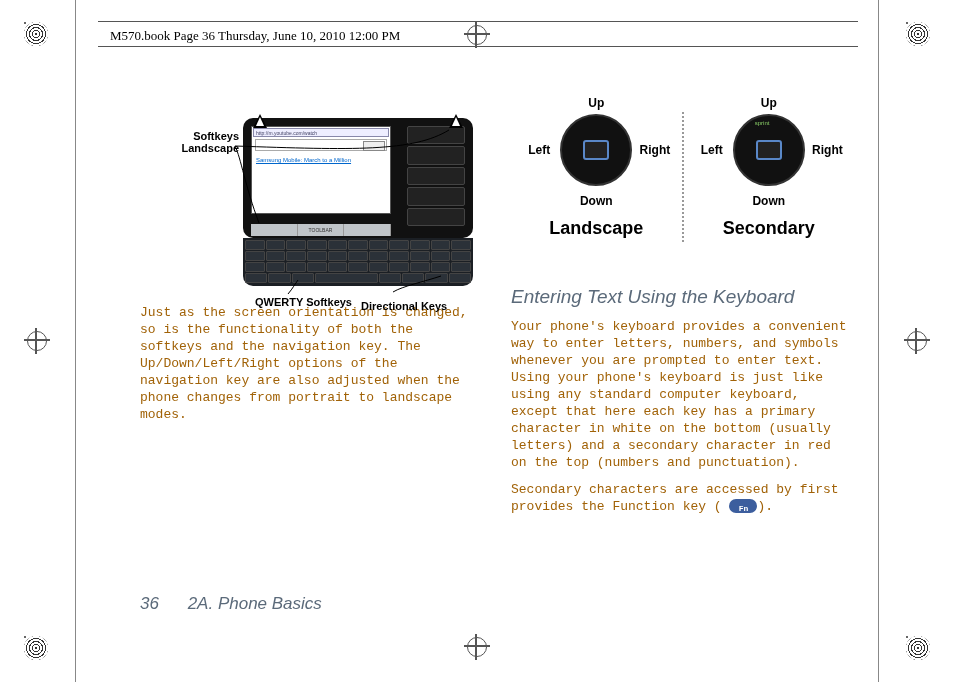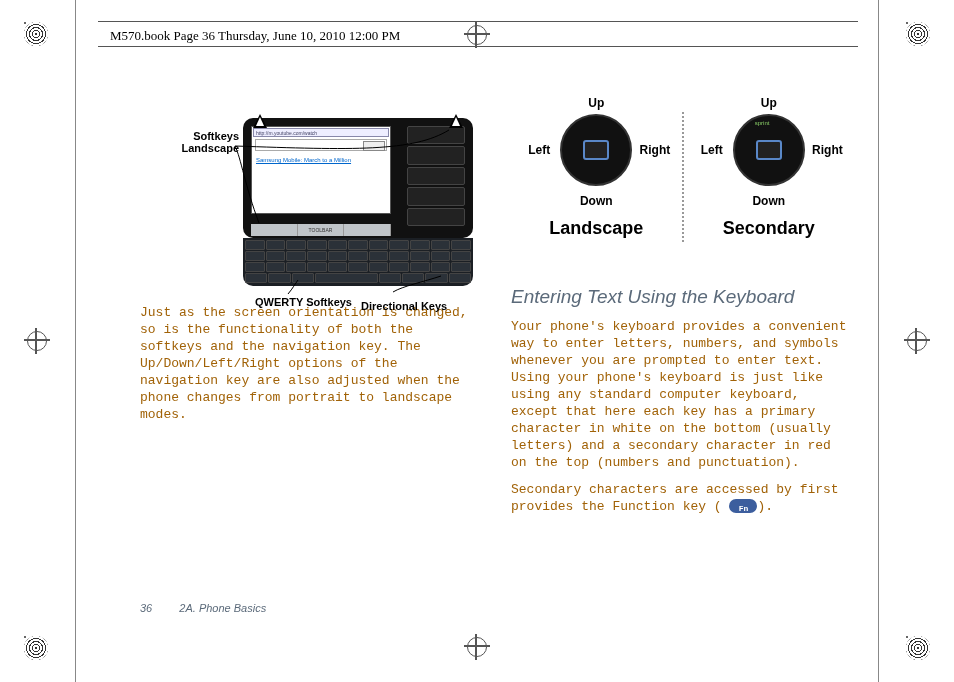--- a/index.html
+++ b/index.html
@@ -177,21 +177,21 @@
   .mode-lbl { font-size:18px; font-weight:bold; margin-top:26px; font-family: Liberation Sans, sans-serif;}
 
   .fn-key {
     display:inline-block; width:28px; height:14px; background:#3c5e9e; border-radius:7px;
     vertical-align:middle; position:relative; top:-1px; text-align:center;
   }
   .fn-key::after{content:"Fn"; color:#fff; font-size:8px; line-height:14px; font-weight:bold;}
 
   .footer {
     position:absolute; bottom:68px; left:140px;
-    font-size:11px; color:#5b6a7a; font-style:italic;
+    font-size:17px; color:#5b6a7a; font-style:italic;
   }
   .footer .pn { font-weight:normal; margin-right:24px;}
 
   .callout-line {
     stroke:#000; stroke-width:1; fill:none;
   }
 </style>
 </head>
 <body>
 

